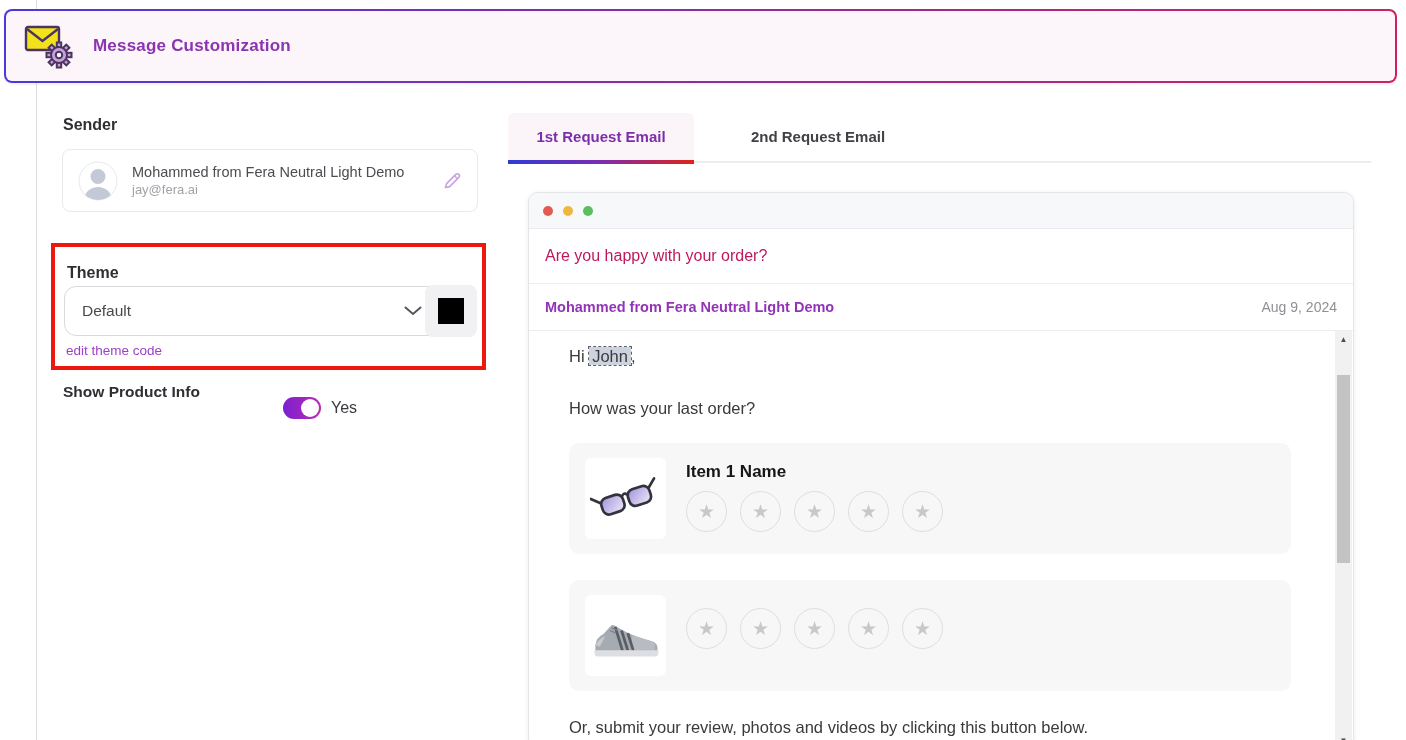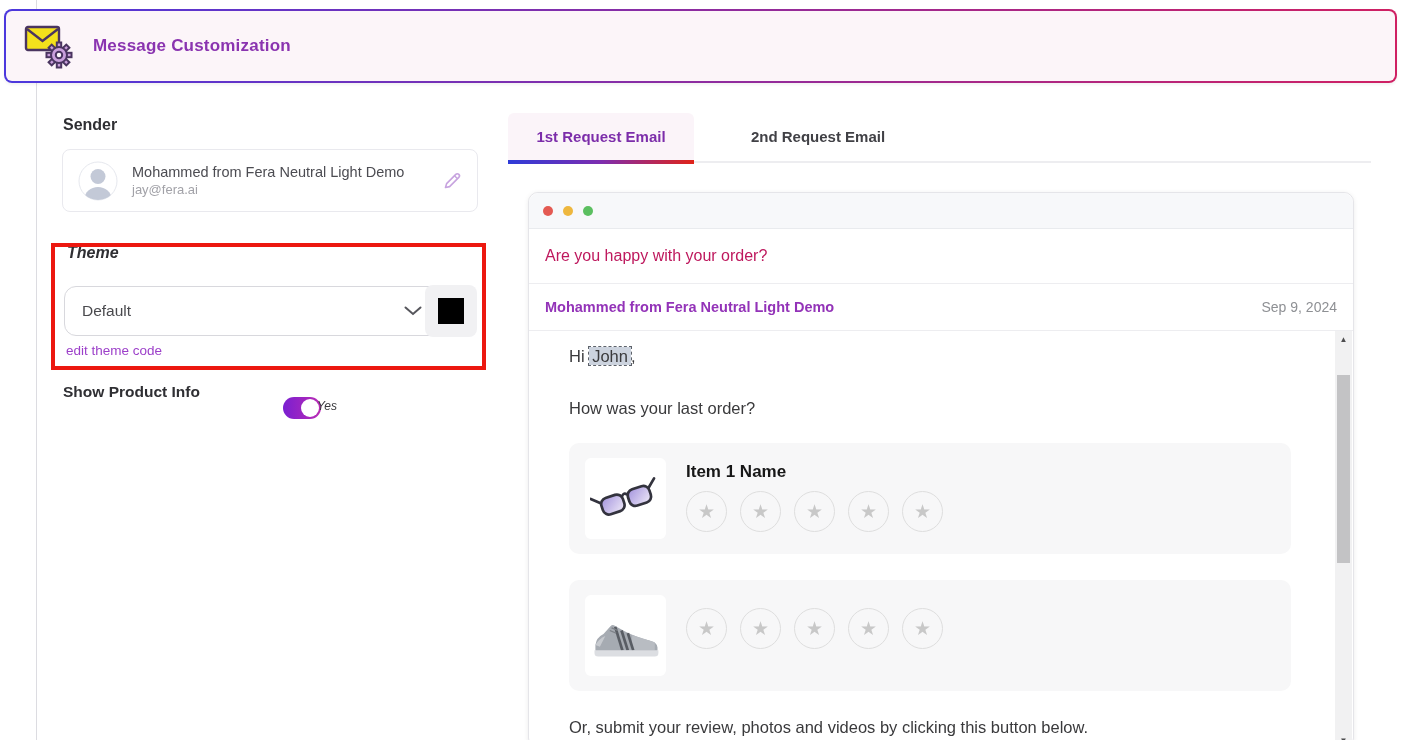--- a/index.html
+++ b/index.html
@@ -25,38 +25,38 @@
   .sender-card { position:absolute; left:62px; top:149px; width:416px; height:63px;
     background:#fff; border:1px solid #e9e9ee; border-radius:8px;
     display:flex; align-items:center; padding:0 15px; gap:14px; }
   .sender-texts { display:flex; flex-direction:column; gap:2px; }
   .sender-name { font-size:14.5px; color:#4c4c52; }
   .sender-email { font-size:13px; color:#a2a2a8; }
   .pencil-btn { margin-left:auto; cursor:pointer; display:flex; }
 
   .annotation { position:absolute; left:51px; top:243px; width:435px; height:127px;
     border:4px solid #ec1810; pointer-events:none; z-index:6; }
-  .theme-label { left:67px; top:244px;font-style:italic; }
+  .theme-label { left:67px; top:264px; }
   .dropdown { position:absolute; left:64px; top:286px; width:376px; height:50px;
     background:#fff; border:1px solid #d8d8dd; border-radius:12px;
     display:flex; align-items:center; padding:0 17px; cursor:pointer; }
   .dropdown-value { font-size:15.5px; color:#4a4a4e; }
   .dropdown svg { margin-left:auto; }
   .swatch-wrap { position:absolute; left:425px; top:285px; width:52px; height:52px;
     background:#f1f1f3; border-radius:8px; display:flex; align-items:center;
     justify-content:center; cursor:pointer; }
   .swatch { width:26px; height:26px; background:#000; }
   .edit-link { position:absolute; left:66px; top:343px; font-size:13.5px; color:#9c3fc9; cursor:pointer; }
 
   .product-label { left:63px; top:383px; font-size:15.5px; }
   .toggle { position:absolute; left:283px; top:397px; width:38px; height:22px; border-radius:11px;
     background:linear-gradient(90deg,#7a1fd1,#bb2cb4); cursor:pointer; }
   .toggle-knob { position:absolute; right:2px; top:2px; width:18px; height:18px;
     border-radius:50%; background:#fff; }
-  .toggle-value { position:absolute; left:317px; top:399px; font-size:12px; color:#3a3a3e;font-style:italic; }
+  .toggle-value { position:absolute; left:331px; top:399px; font-size:16px; color:#3a3a3e; }
 
   
   .tab { position:absolute; top:113px; height:47px; display:flex; align-items:center;
     justify-content:center; font-size:15px; font-weight:700; cursor:pointer; }
   .tab-first { left:508px; width:186px; color:#7c2daa; background:#fbf4f9; border-radius:6px 6px 0 0; }
   .tab-underline { position:absolute; left:508px; top:160px; width:186px; height:4px;
     background:linear-gradient(90deg,#2e3bd8,#7d2daf,#e02318); }
   .tab-second { left:722px; width:192px; color:#414146; background:transparent; }
   .tab-divider { position:absolute; left:694px; top:161px; width:677px; height:2px; background:#ededf0; }
 
@@ -190,21 +190,21 @@
 
   <div class="email-card">
     <div class="chrome-bar">
       <span class="dot dot-red"></span>
       <span class="dot dot-yellow"></span>
       <span class="dot dot-green"></span>
     </div>
     <div class="subject-row">Are you happy with your order?</div>
     <div class="from-row">
       <span class="from-name">Mohammed from Fera Neutral Light Demo</span>
-      <span class="from-date">Sep 9, 2024</span>
+      <span class="from-date">Aug 9, 2024</span>
     </div>
 
     <div class="email-body">
       <p class="greeting">
         <span>Hi </span><span class="token">John</span><span>,</span>
       </p>
       <p class="question">How was your last order?</p>
 
       <div class="item-card first">
         <div class="item-img">

